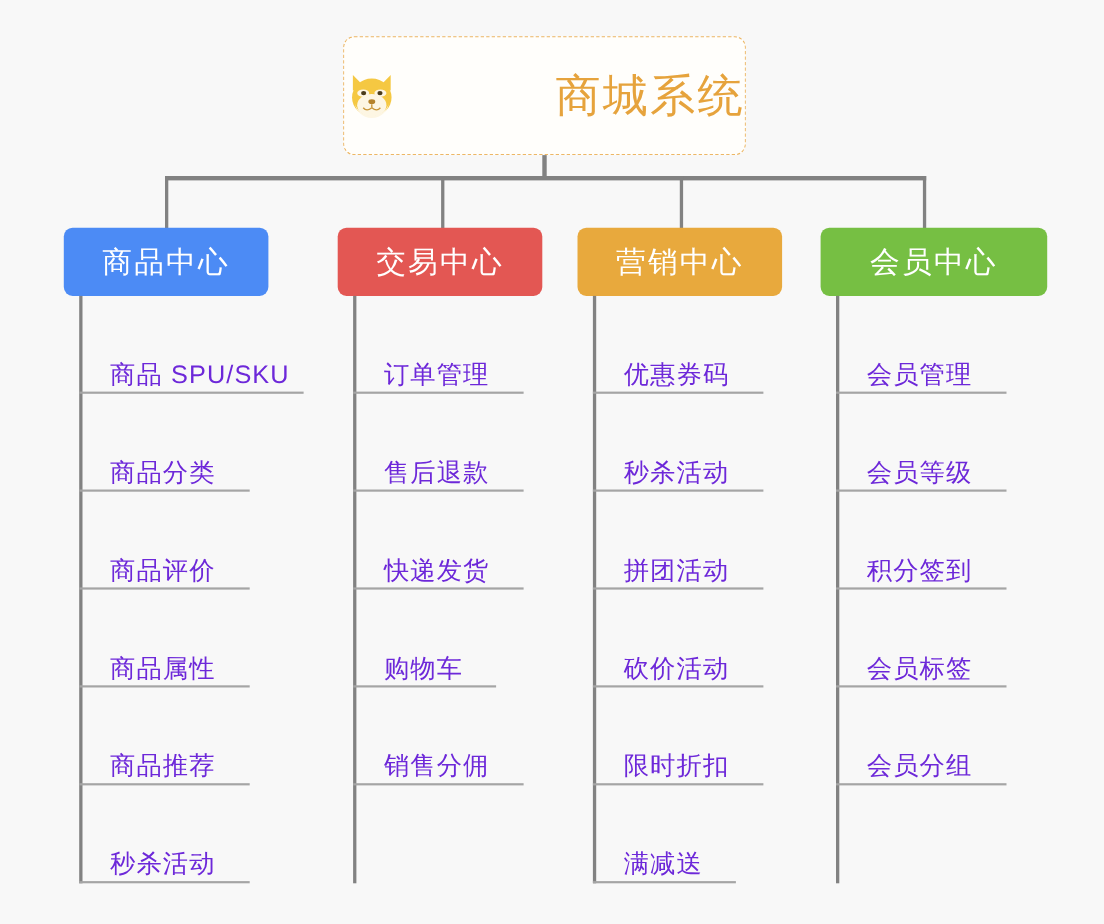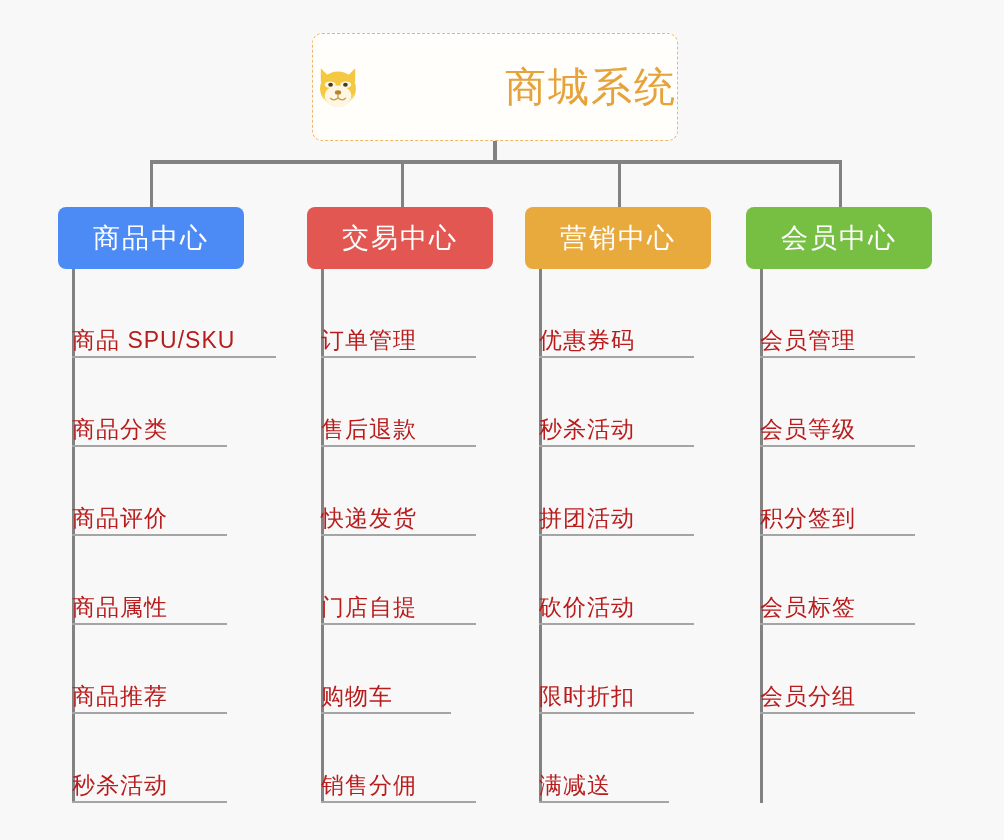--- a/index.html
+++ b/index.html
@@ -96,21 +96,21 @@
     justify-content: center;
     color: #ffffff;
     font-size: 27px;
     letter-spacing: 2px;
     white-space: nowrap;
     box-sizing: border-box;
   }
   .branch-0 .branch-header { width: 186px; }
   .branch-1 .branch-header { width: 186px; }
   .branch-2 .branch-header { width: 186px; }
-  .branch-3 .branch-header { width: 186px; }
+  .branch-3 .branch-header { width: 206px; }
 
   
   .spine {
     position: absolute;
     left: 14px;
     top: 62px;
     width: 3px;
     background: #828282;
   }
 
@@ -133,24 +133,25 @@
   .leaf-underline {
     position: absolute;
     left: 0;
     bottom: 0;
     height: 2px;
     background: #a5a5a5;
   }
   .leaf-label {
     position: relative;
     display: inline-block;
+    margin-left: 28px;
     padding-bottom: 5px;
     font-size: 23px;
     line-height: 1.15;
-    color: #b91c1c;
+    color: #6d28d9;
     letter-spacing: 1px;
     white-space: nowrap;
   }
 </style>
 </head>
 <body style="background: rgb(248, 248, 248);">
 
 <div id="mindmap">
 
   <div class="root-node" style="background: rgb(255, 254, 251); border-color: rgb(237, 183, 101);">
@@ -224,24 +225,20 @@
       </li>
       <li class="leaf-item">
         <span class="leaf-underline" style="width: 155px; background: rgb(165, 165, 165);"></span>
         <span class="leaf-label">售后退款</span>
       </li>
       <li class="leaf-item">
         <span class="leaf-underline" style="width: 155px; background: rgb(165, 165, 165);"></span>
         <span class="leaf-label">快递发货</span>
       </li>
       <li class="leaf-item">
-        <span class="leaf-underline" style="width: 155px; background: rgb(165, 165, 165);"></span>
-        <span class="leaf-label">门店自提</span>
-      </li>
-      <li class="leaf-item">
         <span class="leaf-underline" style="width: 130px; background: rgb(165, 165, 165);"></span>
         <span class="leaf-label">购物车</span>
       </li>
       <li class="leaf-item">
         <span class="leaf-underline" style="width: 155px; background: rgb(165, 165, 165);"></span>
         <span class="leaf-label">销售分佣</span>
       </li>
     </ul>
   </div>
 

